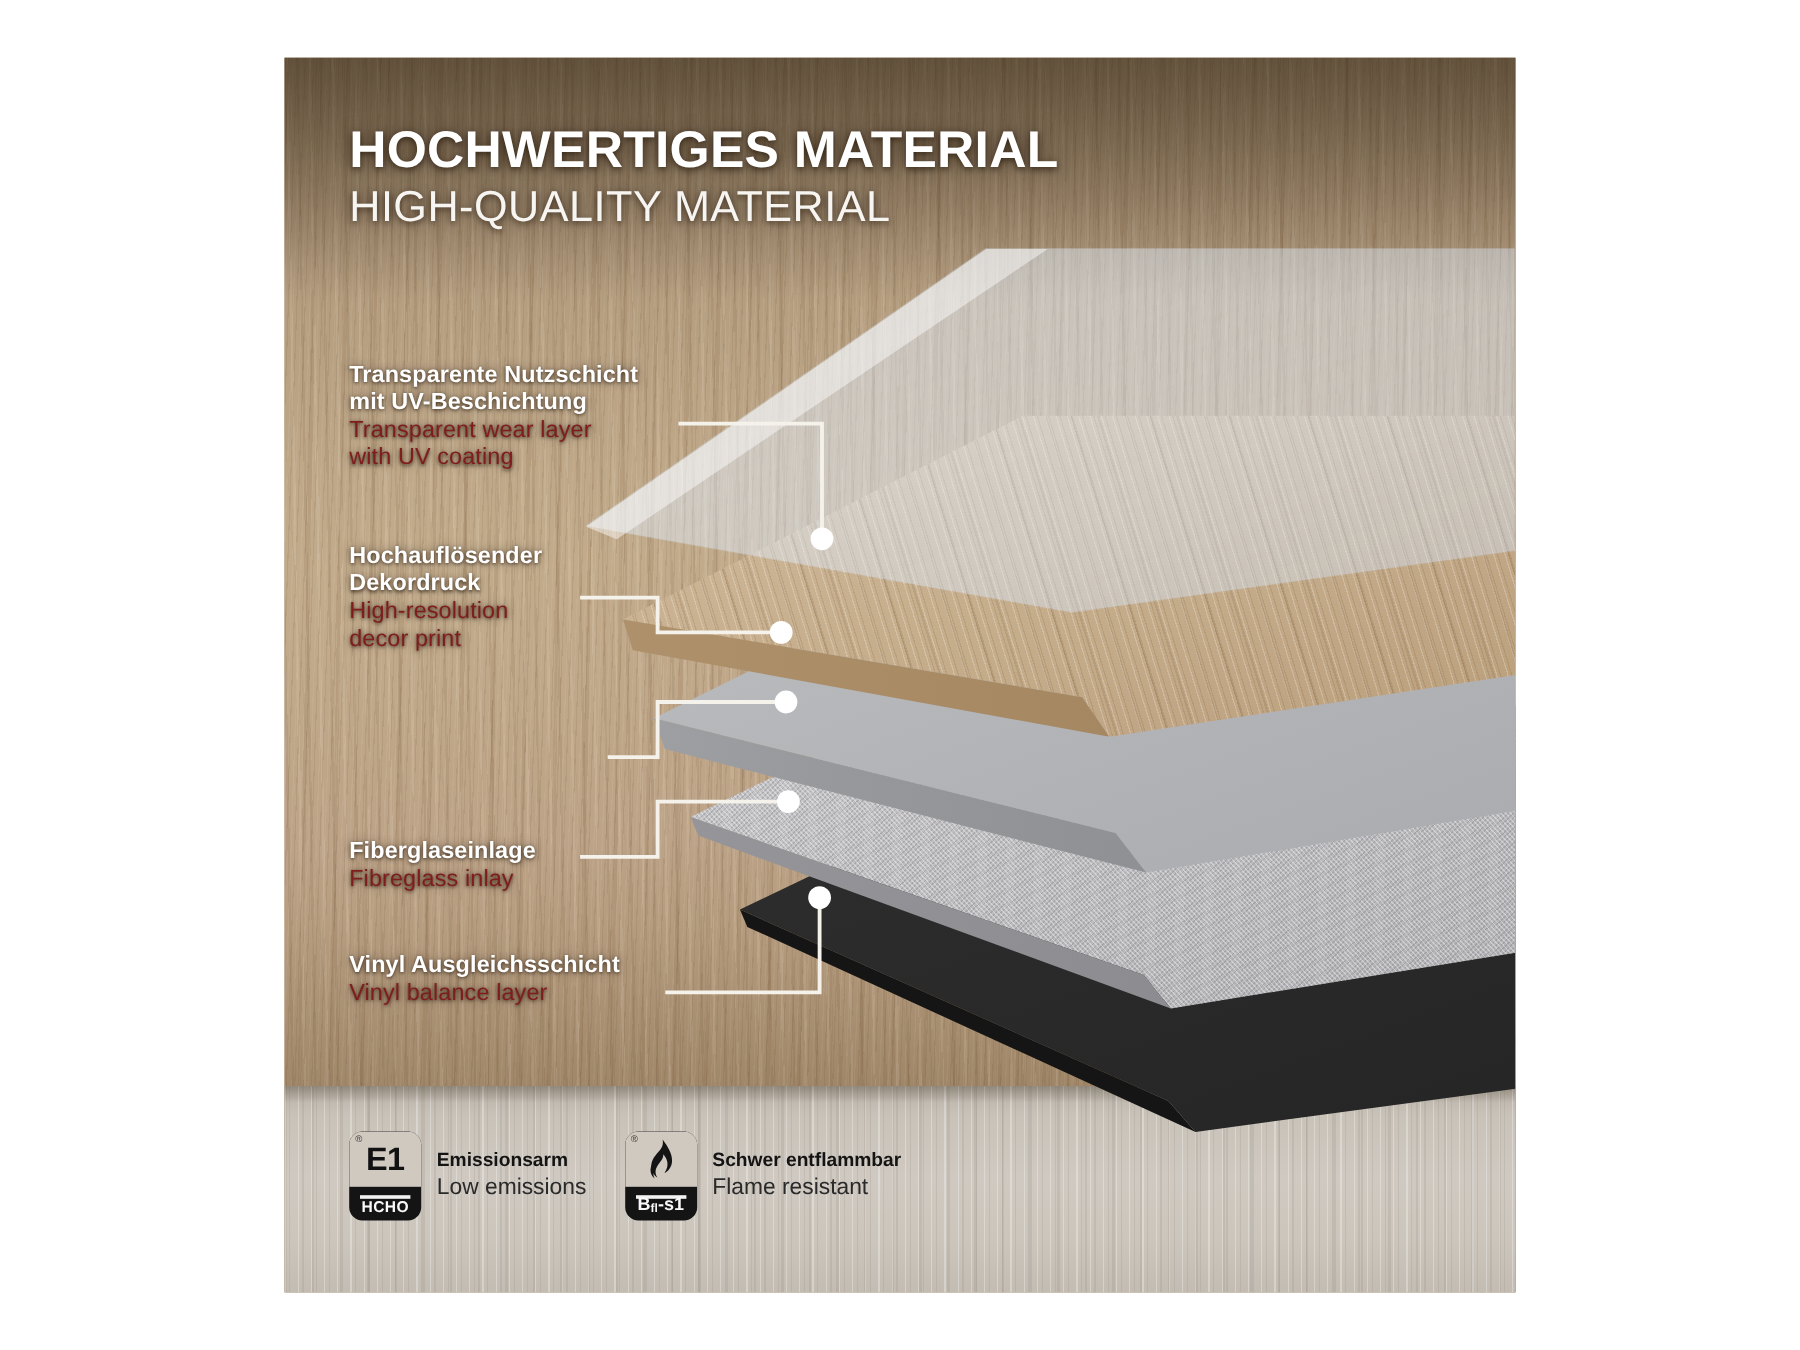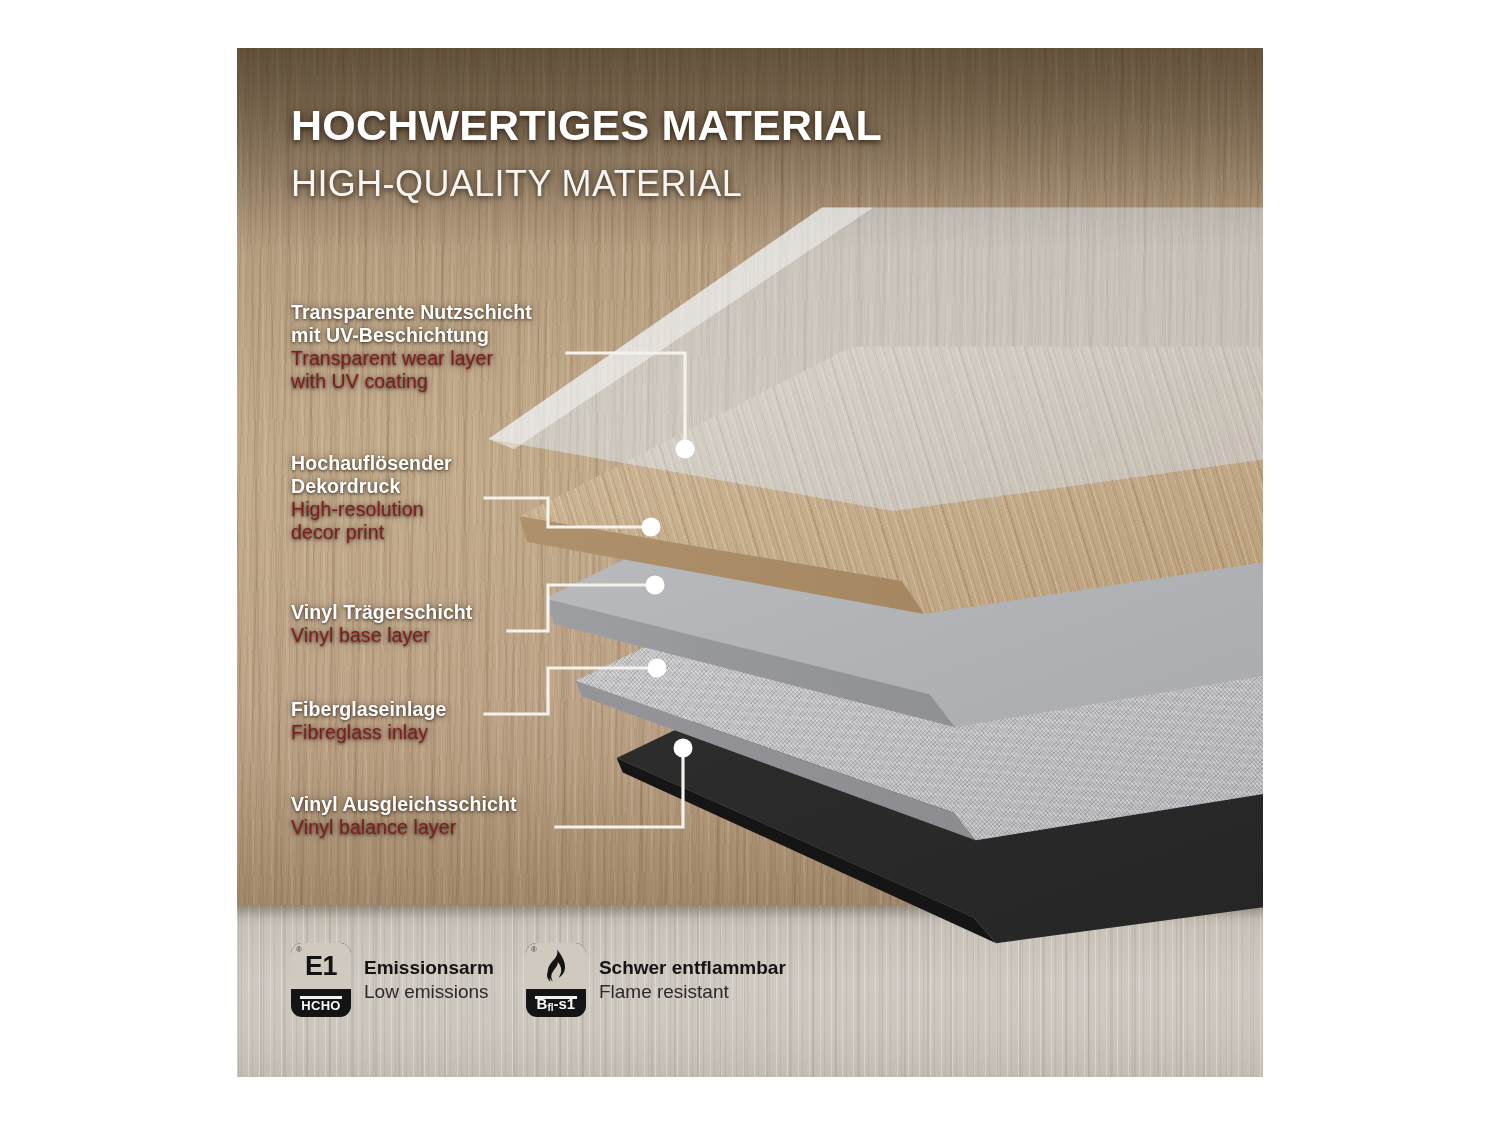--- a/index.html
+++ b/index.html
@@ -163,29 +163,29 @@
   .mark-bot{position:absolute;left:0;bottom:4px;width:100%;text-align:center;
     font-size:13px;font-weight:bold;color:#fafafa;letter-spacing:.3px;}
 
   
   .badge-mark.flame .mark-top{background:#cfc9c0;}
   .badge-mark.flame .mark-bot{font-size:15px;letter-spacing:0;}
   .mark-bot .sub{font-size:10px;vertical-align:-2px;}
   .flame-glyph{position:absolute;left:50%;top:5px;transform:translateX(-50%);}
 
   .badge-text{line-height:1.26;}
-  .badge-text .de{font-size:19px;font-weight:bold;color:#141414;white-space:nowrap;}
+  .badge-text .de{font-size:16px;font-weight:bold;color:#141414;white-space:nowrap;}
   .badge-text .en{font-size:19px;font-weight:normal;color:#2a2a2a;white-space:nowrap;}
 
   
   .heading{position:absolute;left:54px;top:55px;}
   .heading .h1{font-size:43px;font-weight:bold;color:#ffffff;line-height:1.04;
     letter-spacing:.2px;
     text-shadow:0 2px 5px rgba(30,18,6,.70),0 0 14px rgba(30,18,6,.45);}
-  .heading .h2{margin-top:17px;font-size:36px;font-weight:normal;color:#f7f5f1;
+  .heading .h2{margin-top:5px;font-size:36px;font-weight:normal;color:#f7f5f1;
     line-height:1.04;letter-spacing:.4px;
     text-shadow:0 2px 5px rgba(30,18,6,.62),0 0 12px rgba(30,18,6,.40);}
 </style>
 </head>
 <body>
 
 <div id="page">
   <div id="frame">
 
     <div class="bg-wood"></div>
@@ -246,24 +246,20 @@
       <div class="en">with UV coating</div>
     </div>
 
     <div class="callout" id="co1">
       <div class="de">Hochauflösender</div>
       <div class="de">Dekordruck</div>
       <div class="en">High-resolution</div>
       <div class="en">decor print</div>
     </div>
 
-    <div class="callout" id="co2">
-      <div class="de">Vinyl Trägerschicht</div>
-      <div class="en">Vinyl base layer</div>
-    </div>
 
     <div class="callout" id="co3">
       <div class="de">Fiberglaseinlage</div>
       <div class="en">Fibreglass inlay</div>
     </div>
 
     <div class="callout" id="co4">
       <div class="de">Vinyl Ausgleichsschicht</div>
       <div class="en">Vinyl balance layer</div>
     </div>

